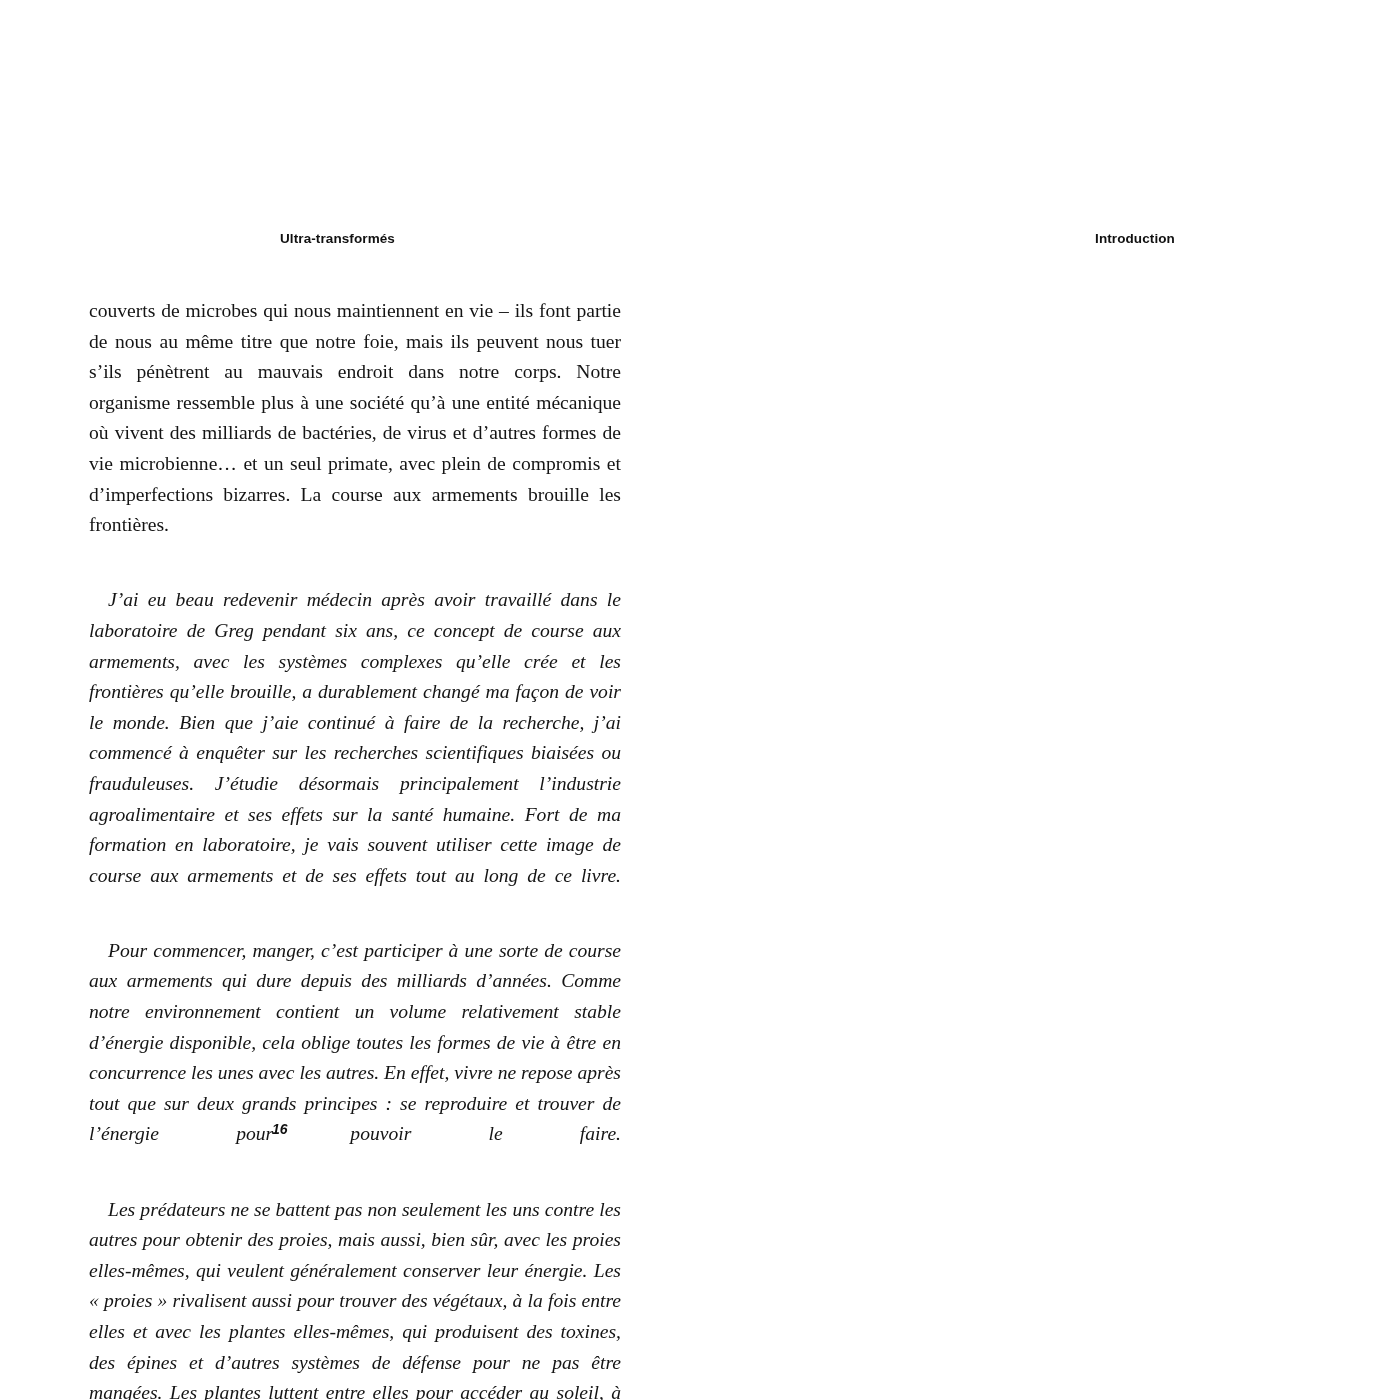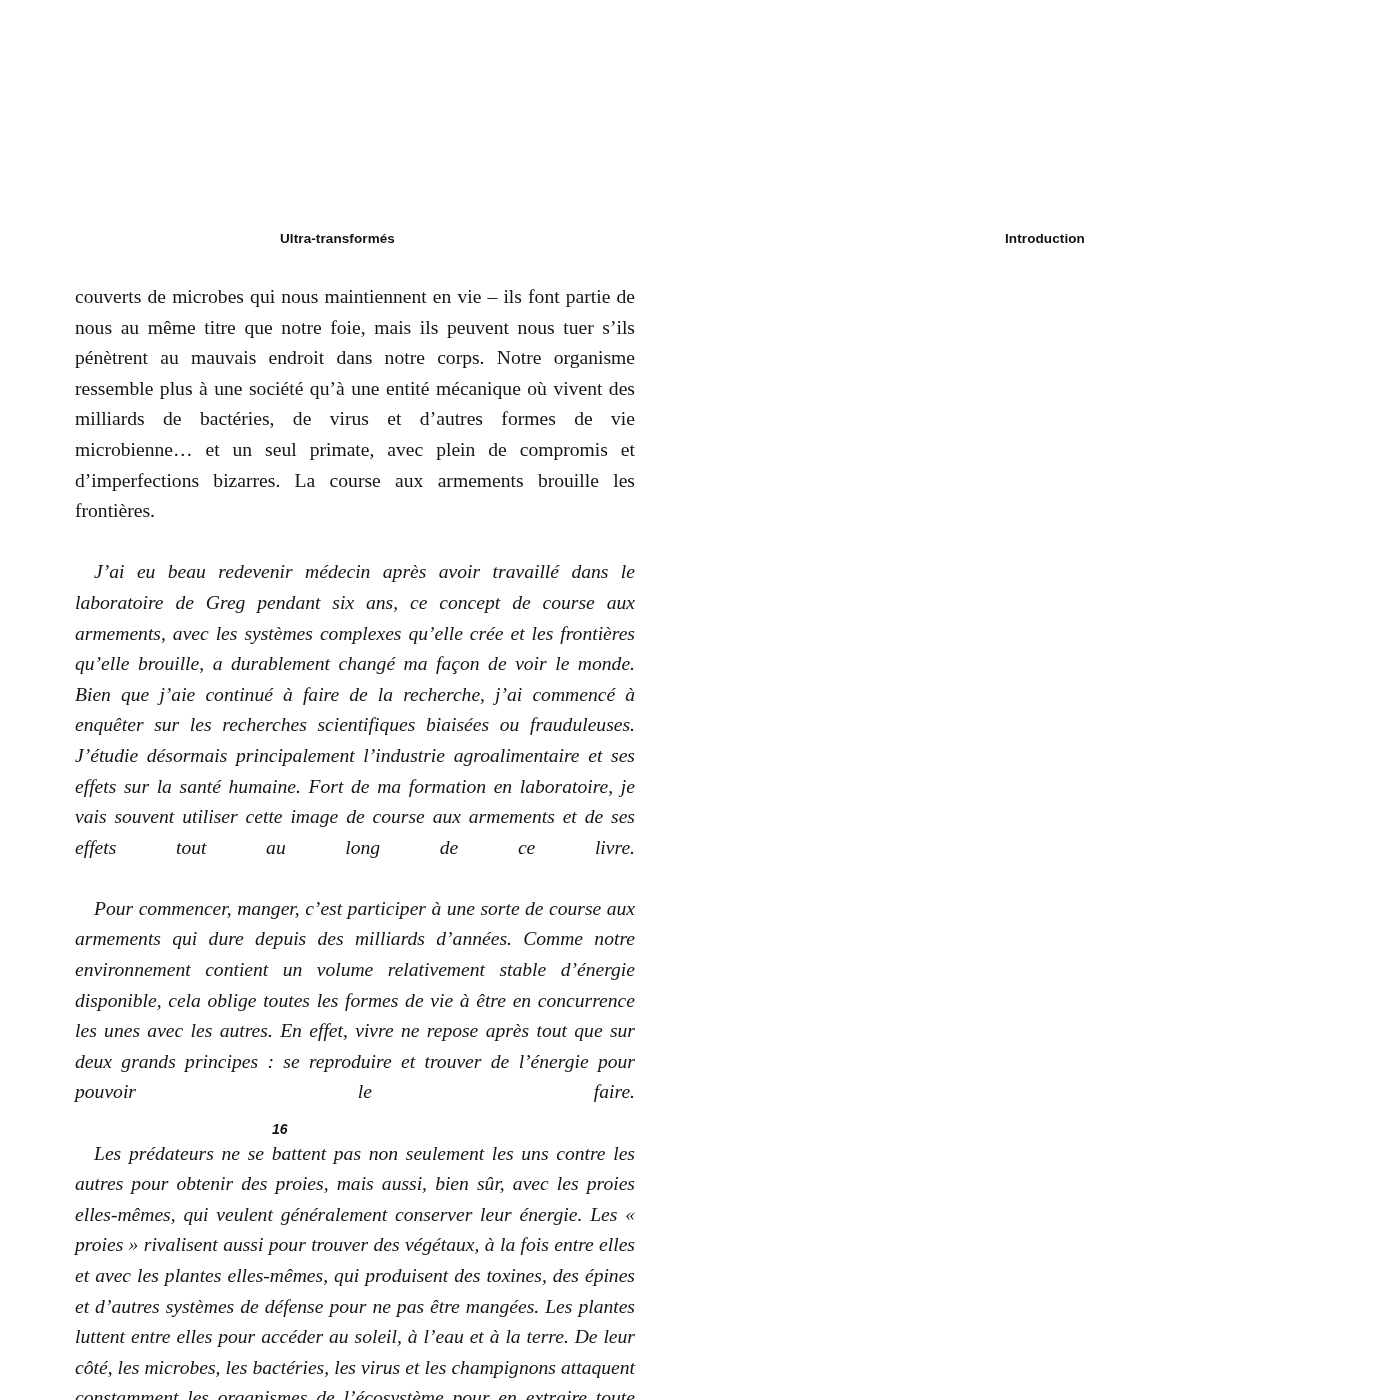--- a/index.html
+++ b/index.html
@@ -30,38 +30,38 @@
   .running-head {
     position: absolute;
     top: 231px;
     font-family: "Liberation Sans", "DejaVu Sans", sans-serif;
     font-weight: bold;
     font-size: 13.5px;
     letter-spacing: 0.1px;
     color: #111111;
   }
   .running-head-left  { left: 280px; }
-  .running-head-right { left: 305px; width: 260px; text-align: left; }
+  .running-head-right { left: 305px; width: 260px; text-align: center; }
 
   .text-block {
     position: absolute;
     font-size: 19.6px;
     line-height: 30.6px;
     text-align: justify;
     text-justify: inter-word;
     color: #141414;
     hyphens: none;
   }
   .text-block-left {
     left: 75px;
     top: 282px;
     width: 560px;
   }
   .text-block p {
-    margin: 0;
+    margin: 14px;
     text-indent: 0;
   }
   .text-block p.indent {
     text-indent: 19px;
     font-style: italic;
   }
   .text-block p:last-child {
     text-align: justify;
   }
   

